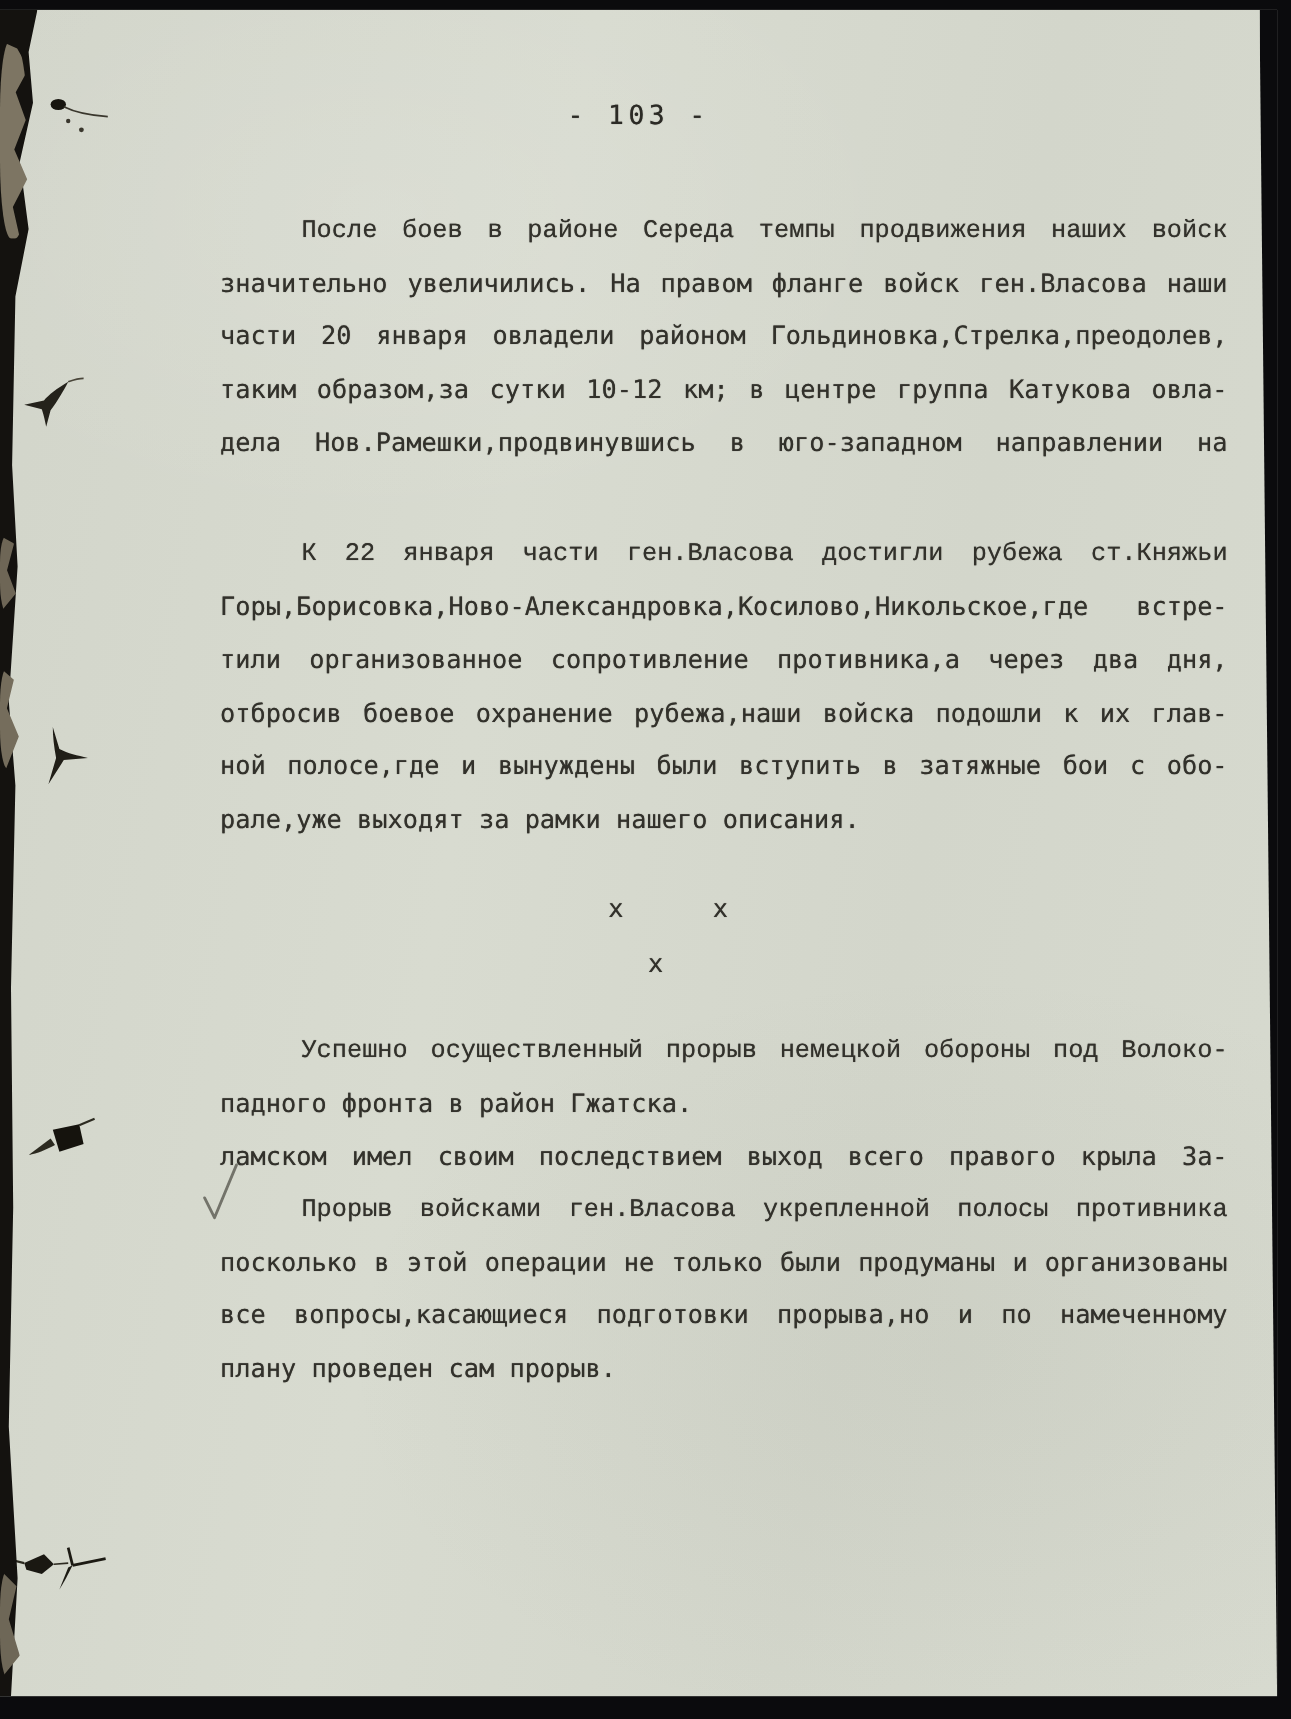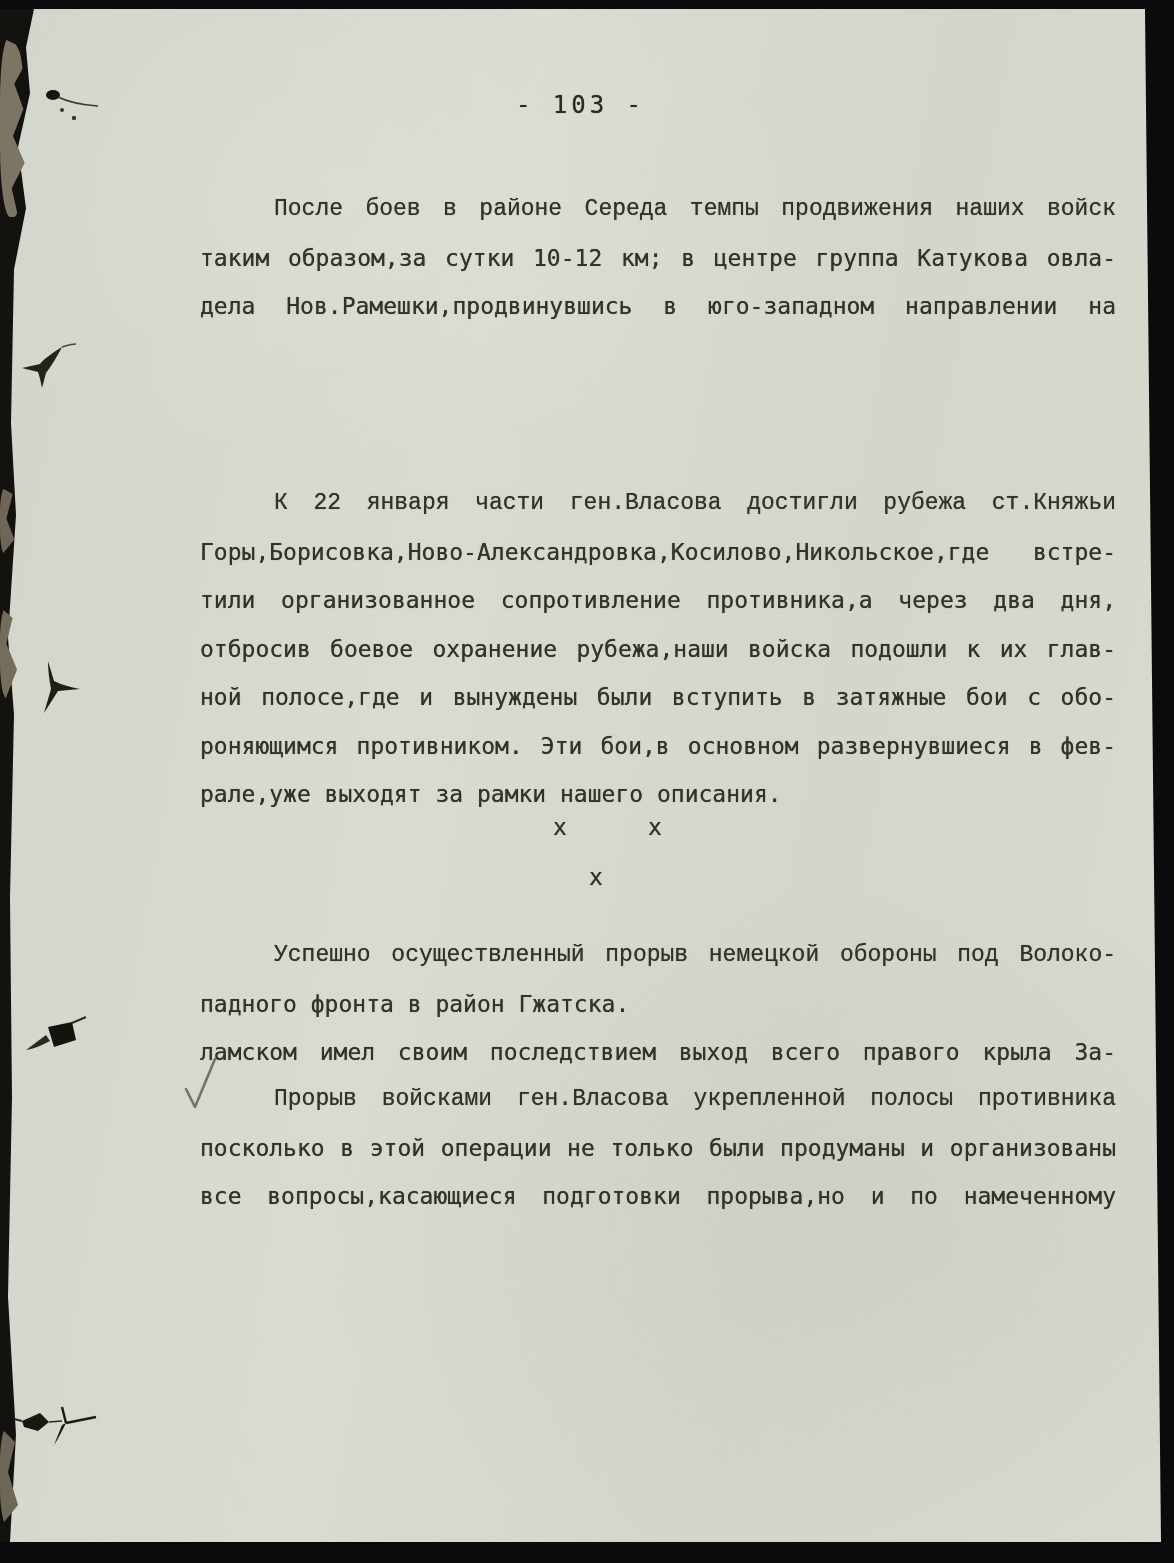--- a/index.html
+++ b/index.html
@@ -51,48 +51,50 @@
 </style>
 </head>
 <body>
 
 <div class="page">
 
   <div class="pageno">- 103 -</div>
 
   <div class="para" style="top:176px;">
     <div class="line j indent">После боев в районе Середа темпы продвижения наших войск</div>
+    <div class="line j">значительно увеличились. На правом фланге войск ген.Власова наши</div>
+    <div class="line j">части 20 января овладели районом Гольдиновка,Стрелка,преодолев,</div>
     <div class="line j">таким образом,за сутки 10-12 км; в центре группа Катукова овла-</div>
     <div class="line j">дела Нов.Рамешки,продвинувшись в юго-западном направлении на</div>
   </div>
 
   <div class="para" style="top:470px;">
     <div class="line j indent">К 22 января части ген.Власова достигли рубежа ст.Княжьи</div>
     <div class="line j">Горы,Борисовка,Ново-Александровка,Косилово,Никольское,где встре-</div>
     <div class="line j">тили организованное сопротивление противника,а через два дня,</div>
     <div class="line j">отбросив боевое охранение рубежа,наши войска подошли к их глав-</div>
     <div class="line j">ной полосе,где и вынуждены были вступить в затяжные бои с обо-</div>
-    <div class="line j">роняющимся противником. Эти бои,в основном развернувшиеся в фев-</div>
     <div class="line">рале,уже выходят за рамки нашего описания.</div>
   </div>
 
   <span class="sep" style="left:553px;top:805px;">х</span>
   <span class="sep" style="left:648px;top:805px;">х</span>
   <span class="sep" style="left:589px;top:855px;">х</span>
 
   <div class="para" style="top:922px;">
     <div class="line j indent">Успешно осуществленный прорыв немецкой обороны под Волоко-</div>
     <div class="line">падного фронта в район Гжатска.</div>
     <div class="line j">ламском имел своим последствием выход всего правого крыла За-</div>
   </div>
 
   <div class="para" style="top:1066px;">
     <div class="line j indent">Прорыв войсками ген.Власова укрепленной полосы противника</div>
     <div class="line j">посколько в этой операции не только были продуманы и организованы</div>
     <div class="line j">все вопросы,касающиеся подготовки прорыва,но и по намеченному</div>
+    <div class="line">плану проведен сам прорыв.</div>
   </div>
 
   <svg class="artifact" style="left:183px;top:1046px;" width="40" height="58" viewBox="0 0 40 58">
     <polyline points="3,34 12,52 32,4" fill="none" stroke="#73736a" stroke-width="2.6" stroke-linecap="round" stroke-linejoin="round"></polyline>
   </svg>
 
   <svg class="artifact" style="left:40px;top:76px;" width="70" height="45" viewBox="0 0 70 45">
     <ellipse cx="13" cy="10" rx="7" ry="5" fill="#17150f"></ellipse>
     <path d="M18,12 C30,18 44,20 58,21" fill="none" stroke="#3a372d" stroke-width="1.6"></path>
     <circle cx="22" cy="25" r="2" fill="#3a372d"></circle>

